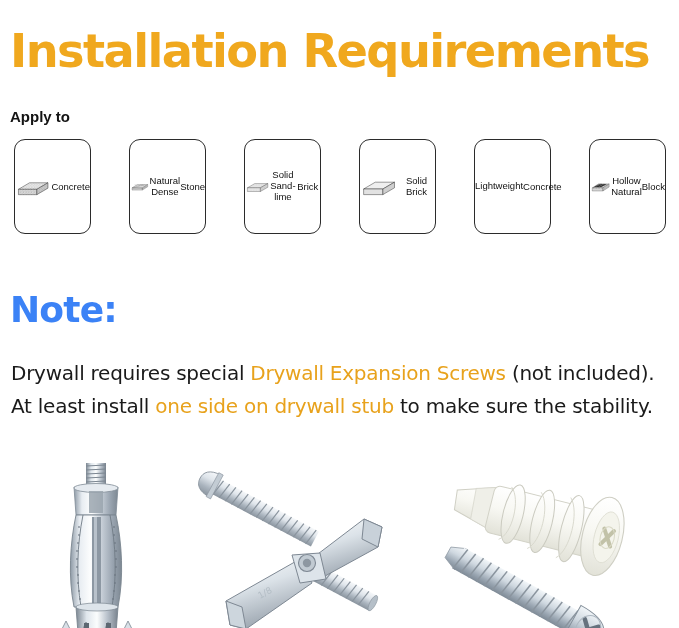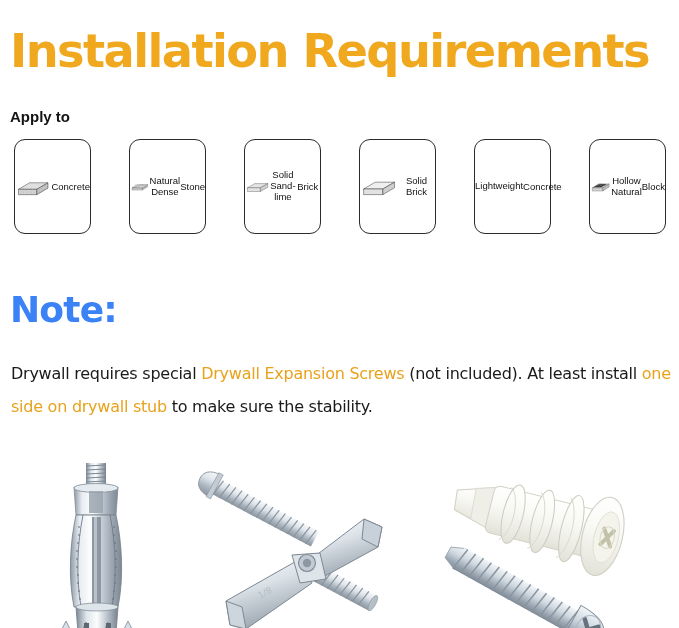--- a/index.html
+++ b/index.html
@@ -49,21 +49,21 @@
   .notehead{
     position:absolute;left:10px;top:264px;
     font-family:"DejaVu Sans", sans-serif;
     font-weight:700;font-size:36px;line-height:44px;
     letter-spacing:-0.8px;color:#3b82f6;
   }
 
   
   .notebody{
     position:absolute;left:11px;top:333px;width:660px;
-    font-size:16px;line-height:33px;color:#1a1a1a;
+    font-size:20px;line-height:33px;color:#1a1a1a;
     font-family:"DejaVu Sans", sans-serif;
     letter-spacing:-0.25px;
   }
   .hl{color:#e8a21c;}
 
   
   .hardware{position:absolute;left:0;top:425px;width:679px;height:203px;}
   .hw{position:absolute;}
   .hw-molly{left:30px;top:8px;width:140px;height:195px;}
   .hw-toggle{left:188px;top:10px;width:210px;height:190px;}

